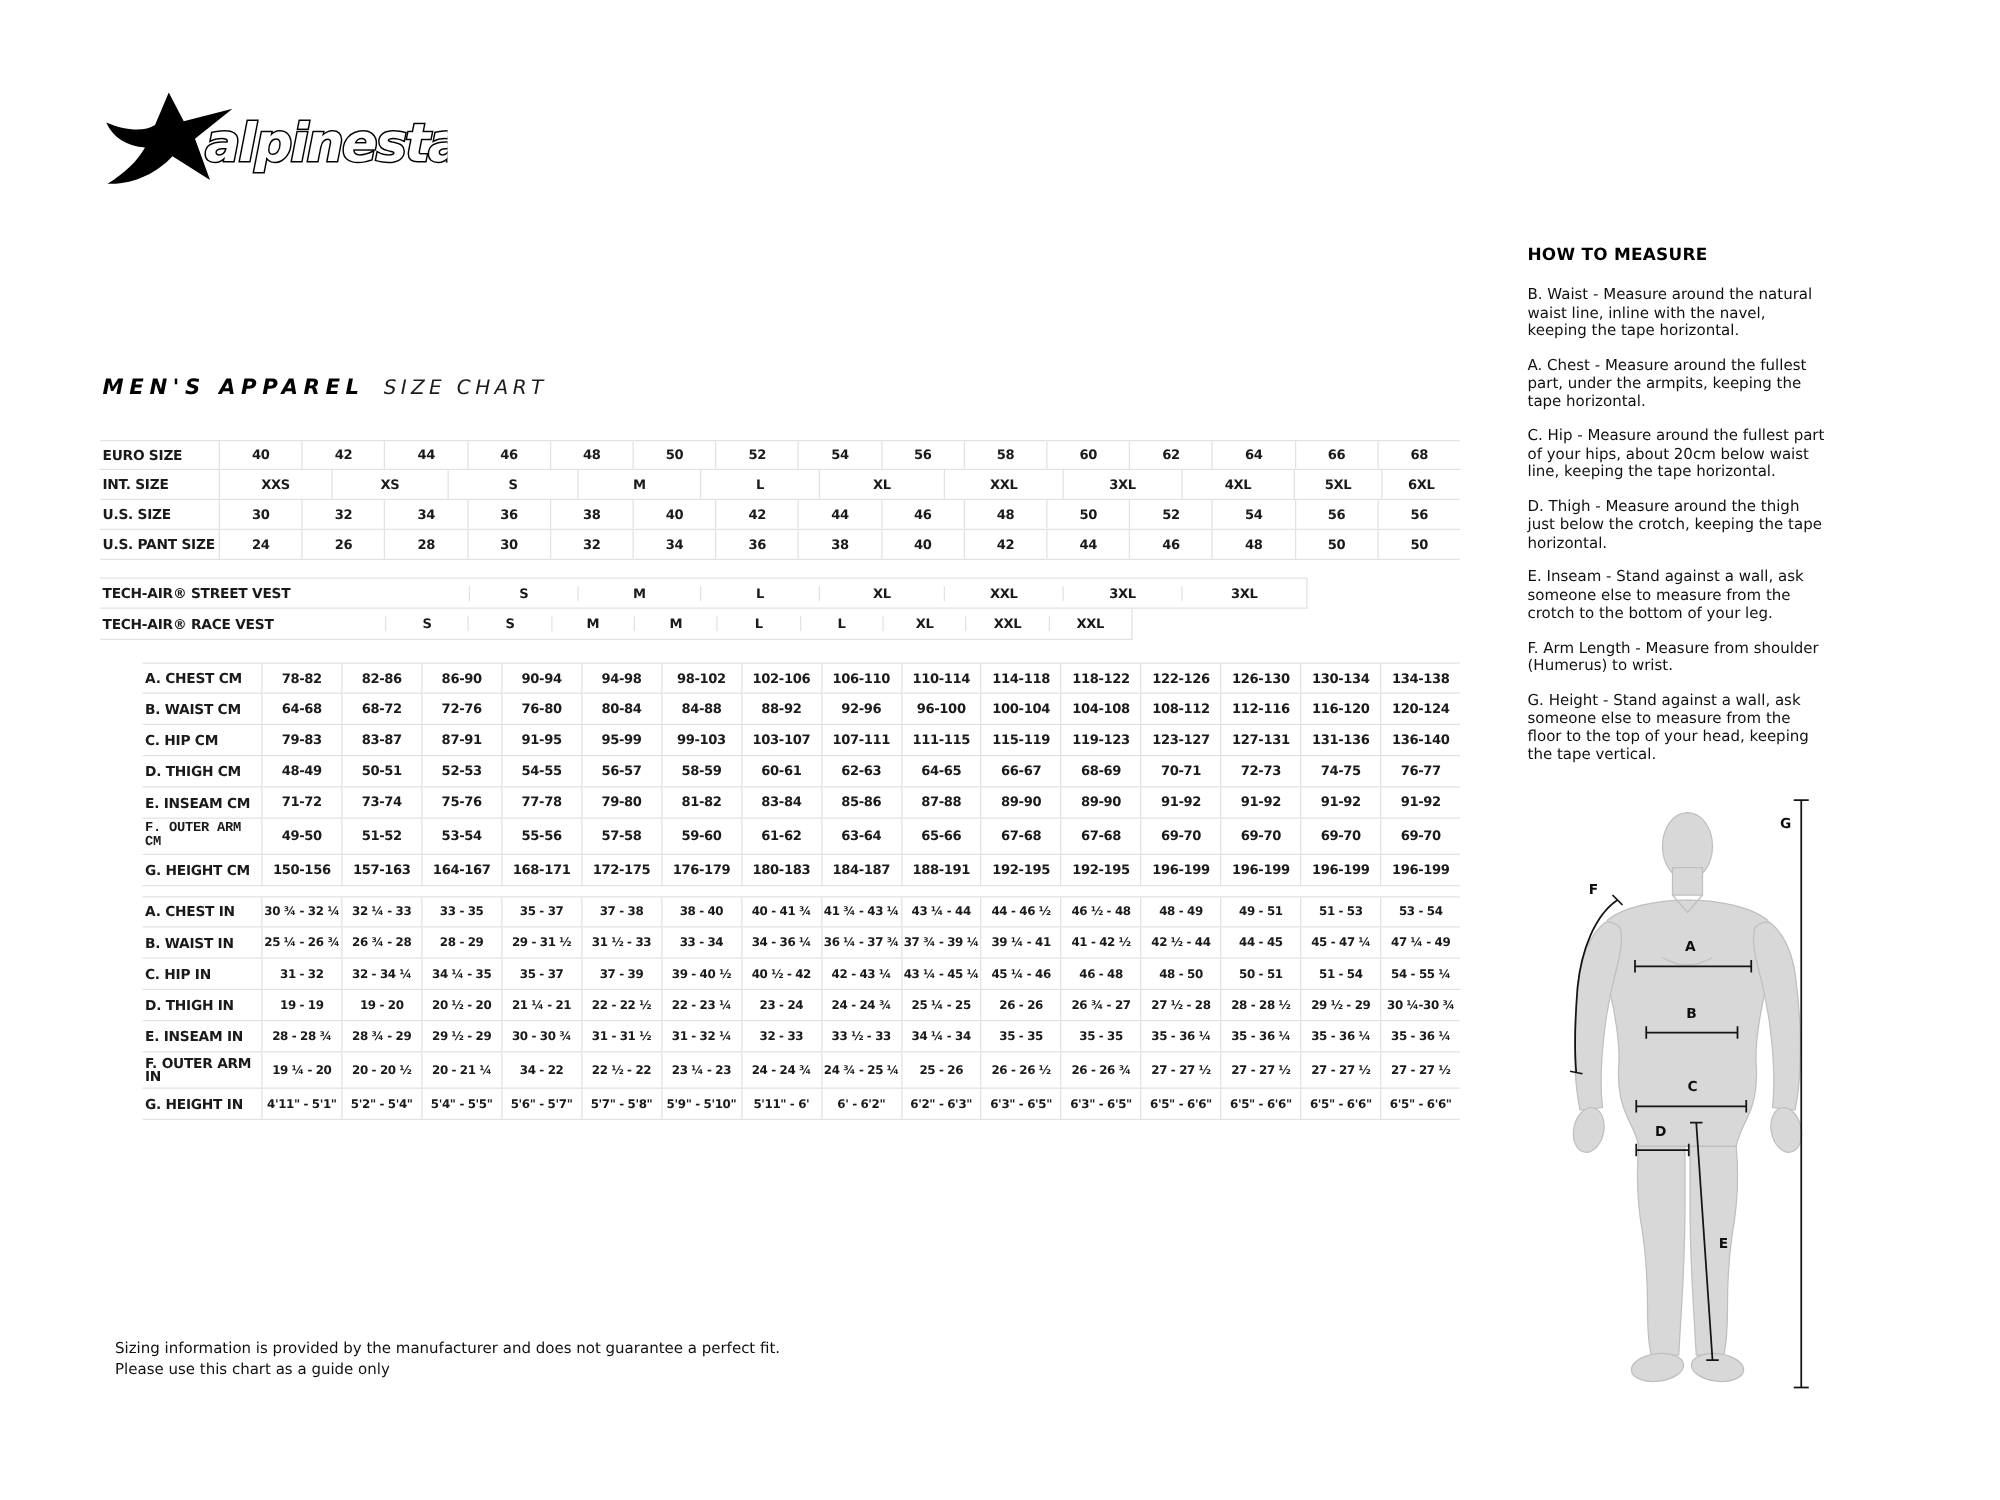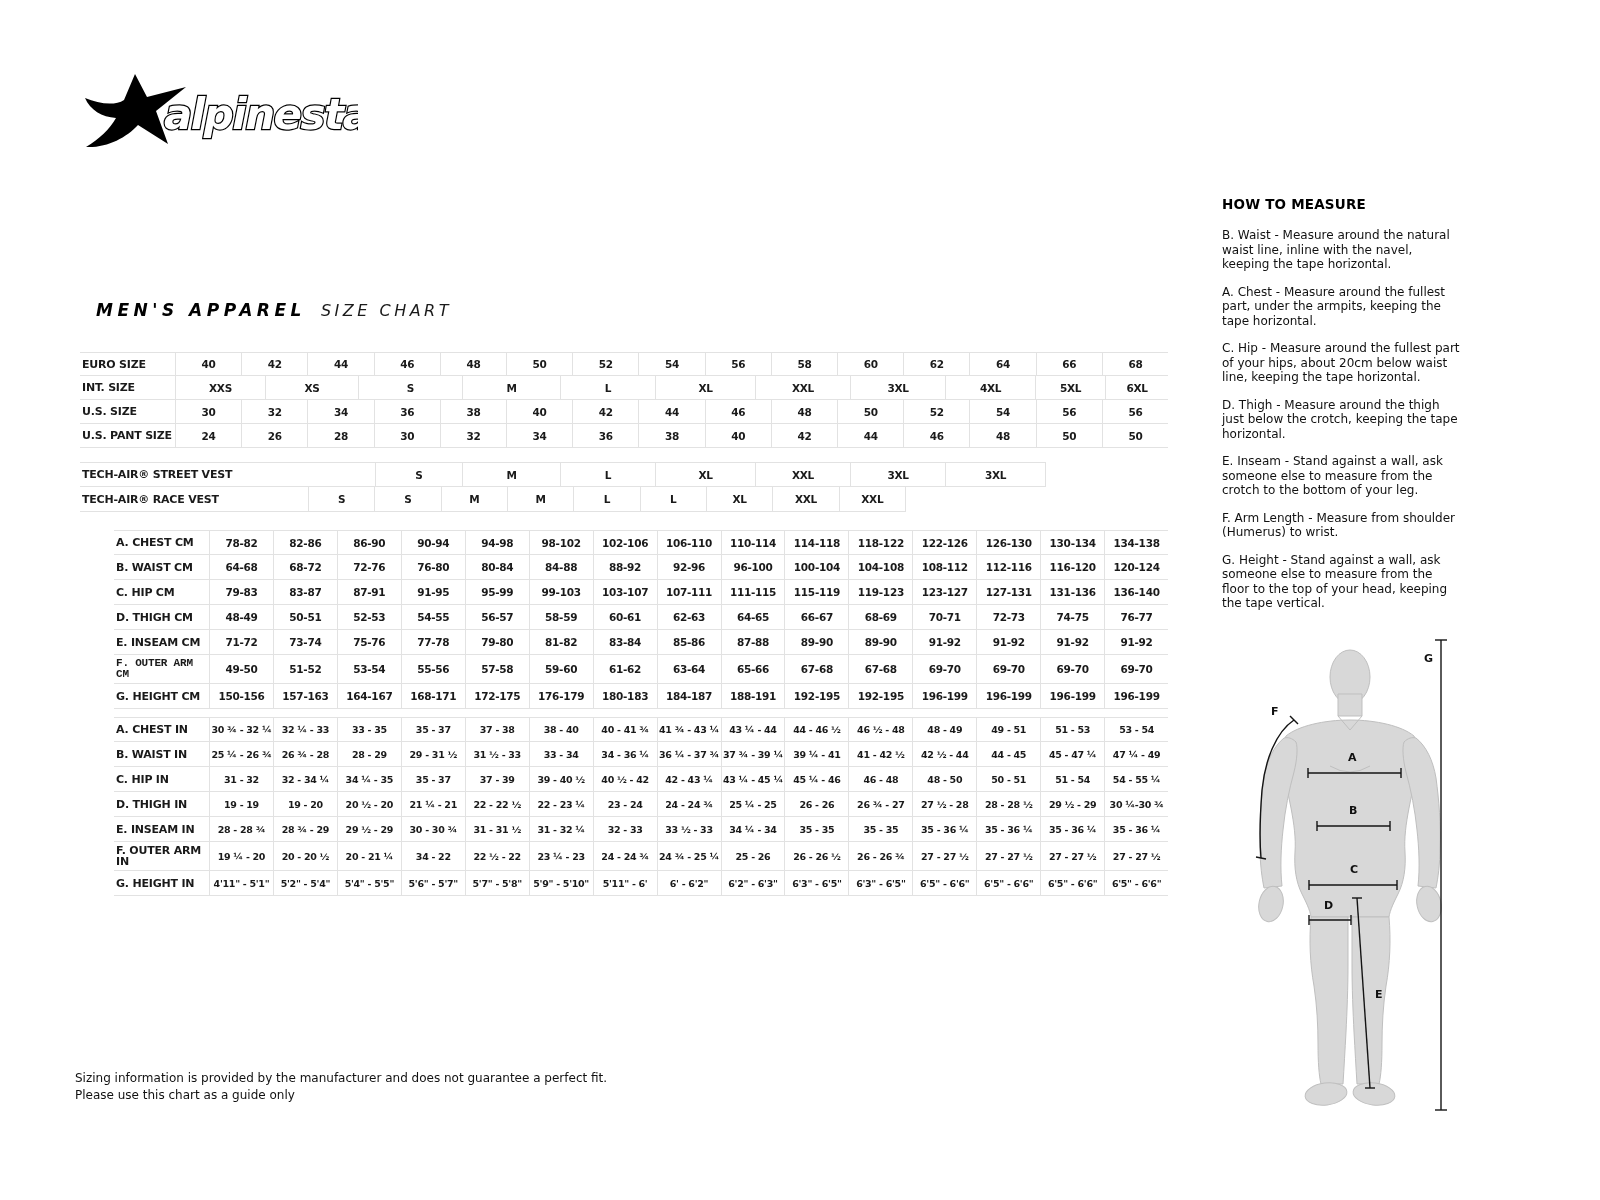--- a/index.html
+++ b/index.html
@@ -3,30 +3,30 @@
 <meta charset="utf-8">
 <style>
   html,body{margin:0;padding:0;background:#fff;}
   .page{position:relative;width:1600px;height:1200px;background:#fff;overflow:hidden;
         font-family:"DejaVu Sans","Liberation Sans",sans-serif;color:var(--ink,#1a1a1a);}
 
   
   .logo{position:absolute;left:78px;top:68px;width:280px;height:92px;}
 
   
-  .title{position:absolute;left:96px;top:300px;white-space:nowrap;}
+  .title{position:absolute;left:82px;top:300px;white-space:nowrap;}
   .title .t1{font-weight:bold;font-style:italic;font-size:17px;letter-spacing:4.5px;color:#000;}
   .title .t2{font-style:italic;font-size:16px;letter-spacing:3.5px;color:#1b1b1b;margin-left:10px;}
 
   
   .size-table{position:absolute;left:80px;top:352px;width:1088px;}
   .trow{display:flex;align-items:stretch;}
   .rowinner{display:flex;border-bottom:1px solid var(--grid,#e2e2e2);}
   .row-euro .rowinner,.row-street .rowinner,.row-cm-a .rowinner,.row-in-a .rowinner{border-top:1px solid var(--grid,#e2e2e2);}
-  .vest .rowinner{border-right:1px solid var(--grid,#e2e2e2);}
+  .vest .rowinner{border-right:1px solid var(--grid,#e2e2e2);align-items:center;}
   .hdr{height:24px;}
   .vest{height:25px;}
   .cm,.in{height:25px;margin-left:34px;}
   .row-cm-f,.row-in-f{height:29px;}
   .row-street{margin-top:14px;}
   .row-cm-a{margin-top:18px;}
   .row-in-a{margin-top:8px;}
   .cell{box-sizing:border-box;display:flex;align-items:center;}
   .lab{font-weight:bold;font-size:11px;line-height:11px;padding-left:2px;letter-spacing:-0.2px;}
   .val{justify-content:center;text-align:center;font-weight:bold;font-size:10.5px;
@@ -37,21 +37,21 @@
 
   
   .measure{position:absolute;left:1222px;top:196px;width:238px;}
   .measure h3{margin:0 0 16px 0;font-size:13.5px;letter-spacing:0.2px;color:#000;}
   .measure p{margin:0 0 13px 0;font-size:12px;line-height:14.5px;color:#111;}
 
   
   .diagram{position:absolute;left:1238px;top:620px;width:218px;height:500px;}
 
   
-  .footer{position:absolute;left:75px;top:1070px;font-size:12px;line-height:17px;color:#111;}
+  .footer{position:absolute;left:92px;top:1070px;font-size:12px;line-height:17px;color:#111;}
 </style>
 </head>
 <body>
 
 <div class="page" style="--ink: #1a1a1a; --grid: #e2e2e2;">
 
   <svg class="logo" viewBox="0 0 280 92">
     <g>
       <path d="M57,6 L69,29 L108,19 L78,43 L90,76 L60,57
                C48,70 29,80 8,79 C21,71 32,61 38,50

